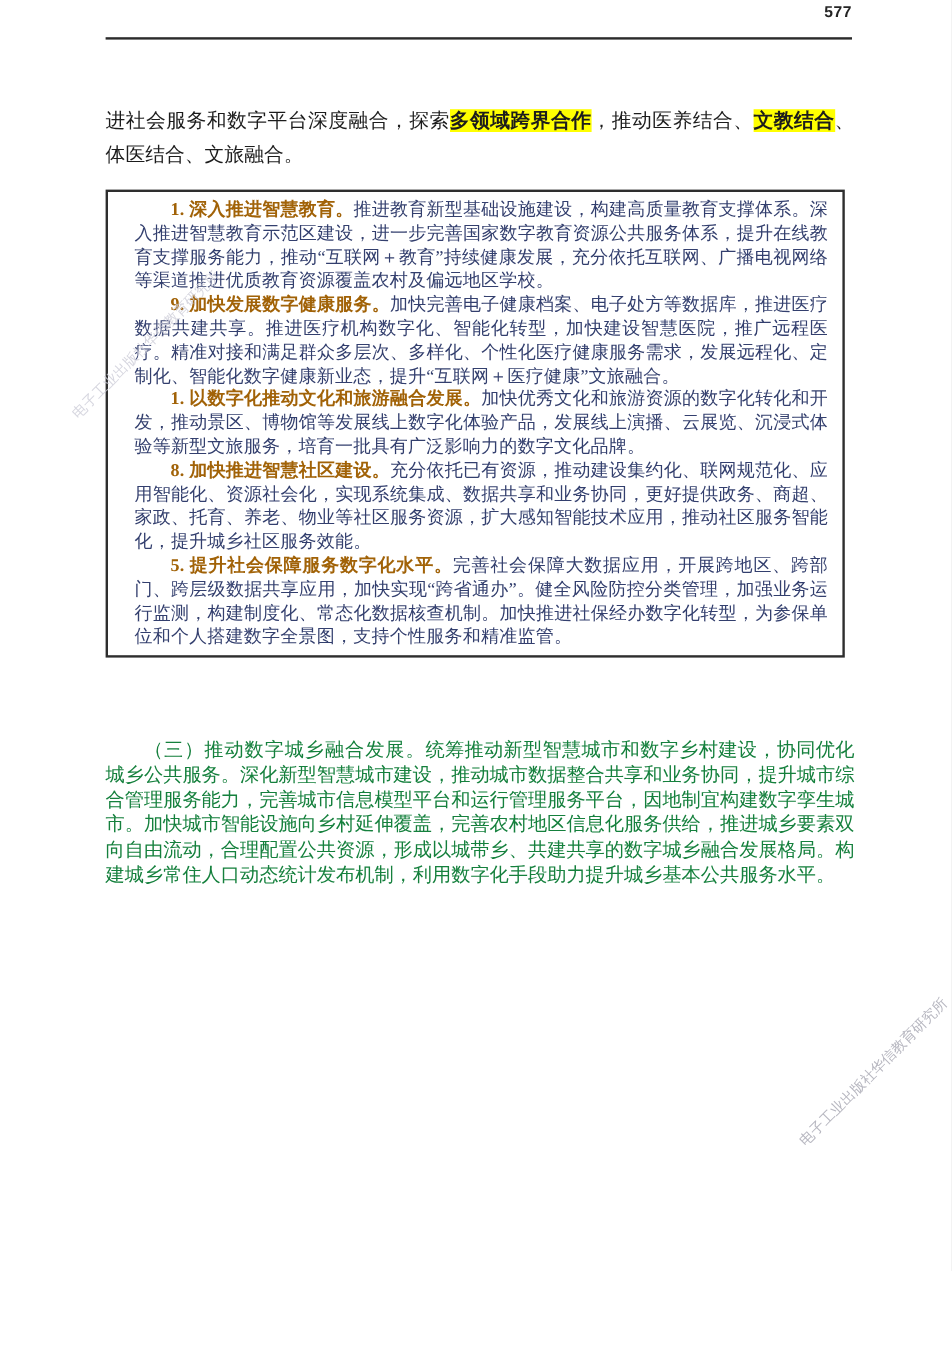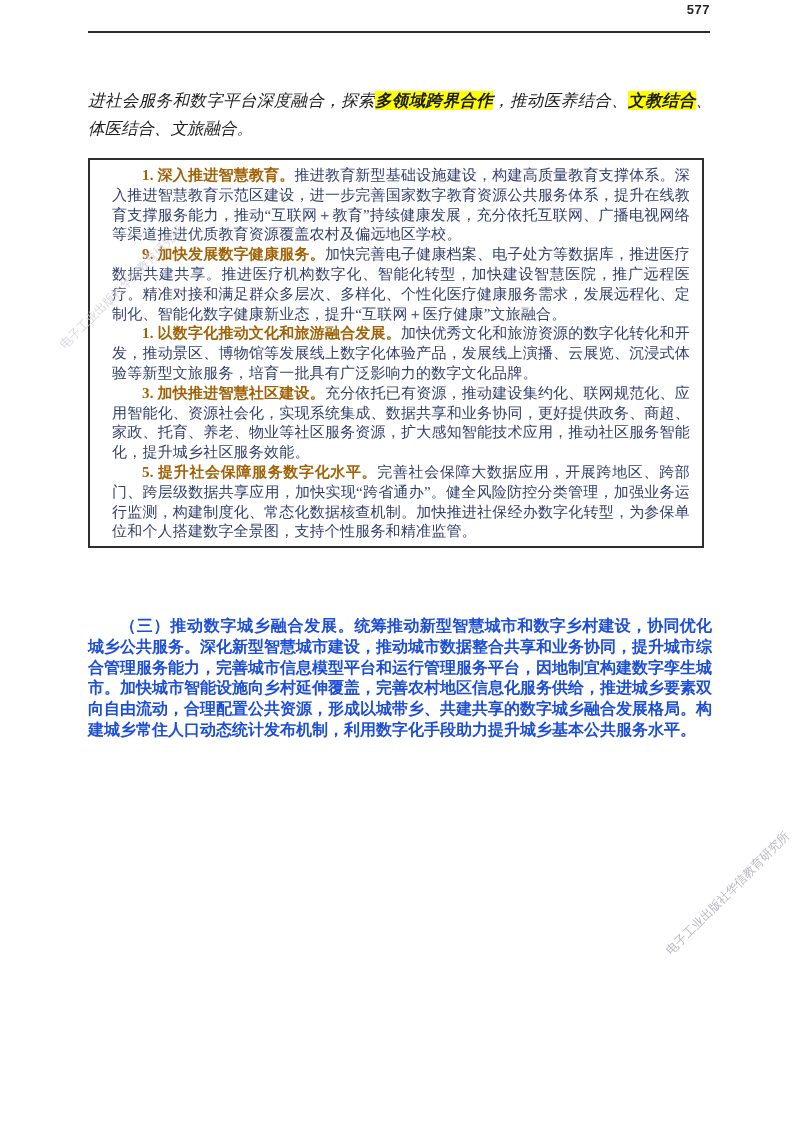--- a/index.html
+++ b/index.html
@@ -10,21 +10,21 @@
     -webkit-font-smoothing:antialiased;
   }
   .pagenum{
     position:absolute;top:2px;left:88px;width:622px;text-align:right;
     font-family:"Liberation Sans","DejaVu Sans",sans-serif;
     font-size:13px;font-weight:700;color:#242424;letter-spacing:.5px;
   }
   .header-rule{position:absolute;top:31px;left:88px;width:622px;height:2px;background:#2b2b2b;}
   .intro{
     position:absolute;top:87px;left:88px;width:624px;margin:0;
-    font-size:16.5px;line-height:27.5px;color:#1c1c1c;text-align:justify;font-style:italic;
+    font-size:16.5px;line-height:27.5px;color:#1c1c1c;text-align:justify;
   }
   .hl{background:#ffff00;font-weight:700;}
   .panel{
     position:absolute;top:158px;left:88px;width:612px;
     border:2px solid #2e2e2e;background:#ffffff;
   }
   .panel-title{
     height:39px;line-height:40px;text-align:center;
     border-bottom:2px solid #2e2e2e;
     font-family:"Liberation Sans","DejaVu Sans",sans-serif;
@@ -32,22 +32,22 @@
   }
   .panel-title .gap{display:inline-block;width:15px;}
   .panel-body{padding:6px 12px 4px 22px;}
   .panel-para{
     margin:0;text-indent:2em;font-size:15px;line-height:19.8px;
     color:#333f6e;text-align:justify;letter-spacing:.2px;
   }
   .panel-para .lead{font-weight:700;color:#a16207;}
   .closing{
     position:absolute;top:616px;left:88px;width:624px;margin:0;
-    font-size:16px;line-height:20.8px;color:#1d4ed8;
-    text-align:justify;text-indent:2em;font-weight:bold;
+    font-size:16px;line-height:20.8px;color:#15803d;
+    text-align:justify;text-indent:2em;
   }
   .closing .kai-lead{letter-spacing:.5px;}
   .watermark{
     position:absolute;white-space:nowrap;z-index:6;pointer-events:none;
     font-family:"Liberation Sans","DejaVu Sans",sans-serif;
     font-size:12px;transform:rotate(-45deg);transform-origin:center center;
   }
   .wm-left{left:38px;top:279px;color:#cdcdd8;opacity:.8;}
   .wm-right{left:644px;top:885px;color:#b7b7c0;}
 </style>
@@ -59,21 +59,21 @@
   <div class="pagenum">577</div>
   <div class="header-rule"></div>
 
   <p class="intro"><span>进社会服务和数字平台深度融合，探索</span><span class="hl">多领域跨界合作</span><span>，推动医养结合、</span><span class="hl">文教结合</span><span>、体医结合、文旅融合。</span></p>
 
   <div class="panel">
     <div class="panel-body" id="panel-body">
         <p class="panel-para"><span class="lead">1. 深入推进智慧教育。</span><span>推进教育新型基础设施建设，构建高质量教育支撑体系。深入推进智慧教育示范区建设，进一步完善国家数字教育资源公共服务体系，提升在线教育支撑服务能力，推动“互联网＋教育”持续健康发展，充分依托互联网、广播电视网络等渠道推进优质教育资源覆盖农村及偏远地区学校。</span></p>
         <p class="panel-para"><span class="lead">9. 加快发展数字健康服务。</span><span>加快完善电子健康档案、电子处方等数据库，推进医疗数据共建共享。推进医疗机构数字化、智能化转型，加快建设智慧医院，推广远程医疗。精准对接和满足群众多层次、多样化、个性化医疗健康服务需求，发展远程化、定制化、智能化数字健康新业态，提升“互联网＋医疗健康”文旅融合。</span></p>
         <p class="panel-para"><span class="lead">1. 以数字化推动文化和旅游融合发展。</span><span>加快优秀文化和旅游资源的数字化转化和开发，推动景区、博物馆等发展线上数字化体验产品，发展线上演播、云展览、沉浸式体验等新型文旅服务，培育一批具有广泛影响力的数字文化品牌。</span></p>
-        <p class="panel-para"><span class="lead">3. 加快推进智慧社区建设。</span><span>充分依托已有资源，推动建设集约化、联网规范化、应用智能化、资源社会化，实现系统集成、数据共享和业务协同，更好提供政务、商超、家政、托育、养老、物业等社区服务资源，扩大感知智能技术应用，推动社区服务智能化，提升城乡社区服务效能。</span></p>
+        <p class="panel-para"><span class="lead">8. 加快推进智慧社区建设。</span><span>充分依托已有资源，推动建设集约化、联网规范化、应用智能化、资源社会化，实现系统集成、数据共享和业务协同，更好提供政务、商超、家政、托育、养老、物业等社区服务资源，扩大感知智能技术应用，推动社区服务智能化，提升城乡社区服务效能。</span></p>
         <p class="panel-para"><span class="lead">5. 提升社会保障服务数字化水平。</span><span>完善社会保障大数据应用，开展跨地区、跨部门、跨层级数据共享应用，加快实现“跨省通办”。健全风险防控分类管理，加强业务运行监测，构建制度化、常态化数据核查机制。加快推进社保经办数字化转型，为参保单位和个人搭建数字全景图，支持个性服务和精准监管。</span></p>
       </div>
   </div>
 
   <p class="closing">
     <span class="kai-lead">（三）推动数字城乡融合发展。</span><span>统筹推动新型智慧城市和数字乡村建设，协同优化城乡公共服务。深化新型智慧城市建设，推动城市数据整合共享和业务协同，提升城市综合管理服务能力，完善城市信息模型平台和运行管理服务平台，因地制宜构建数字孪生城市。加快城市智能设施向乡村延伸覆盖，完善农村地区信息化服务供给，推进城乡要素双向自由流动，合理配置公共资源，形成以城带乡、共建共享的数字城乡融合发展格局。构建城乡常住人口动态统计发布机制，利用数字化手段助力提升城乡基本公共服务水平。</span>
   </p>
 
   <div class="watermark wm-left">电子工业出版社华信教育研究所</div>
   <div class="watermark wm-right">电子工业出版社华信教育研究所</div>

